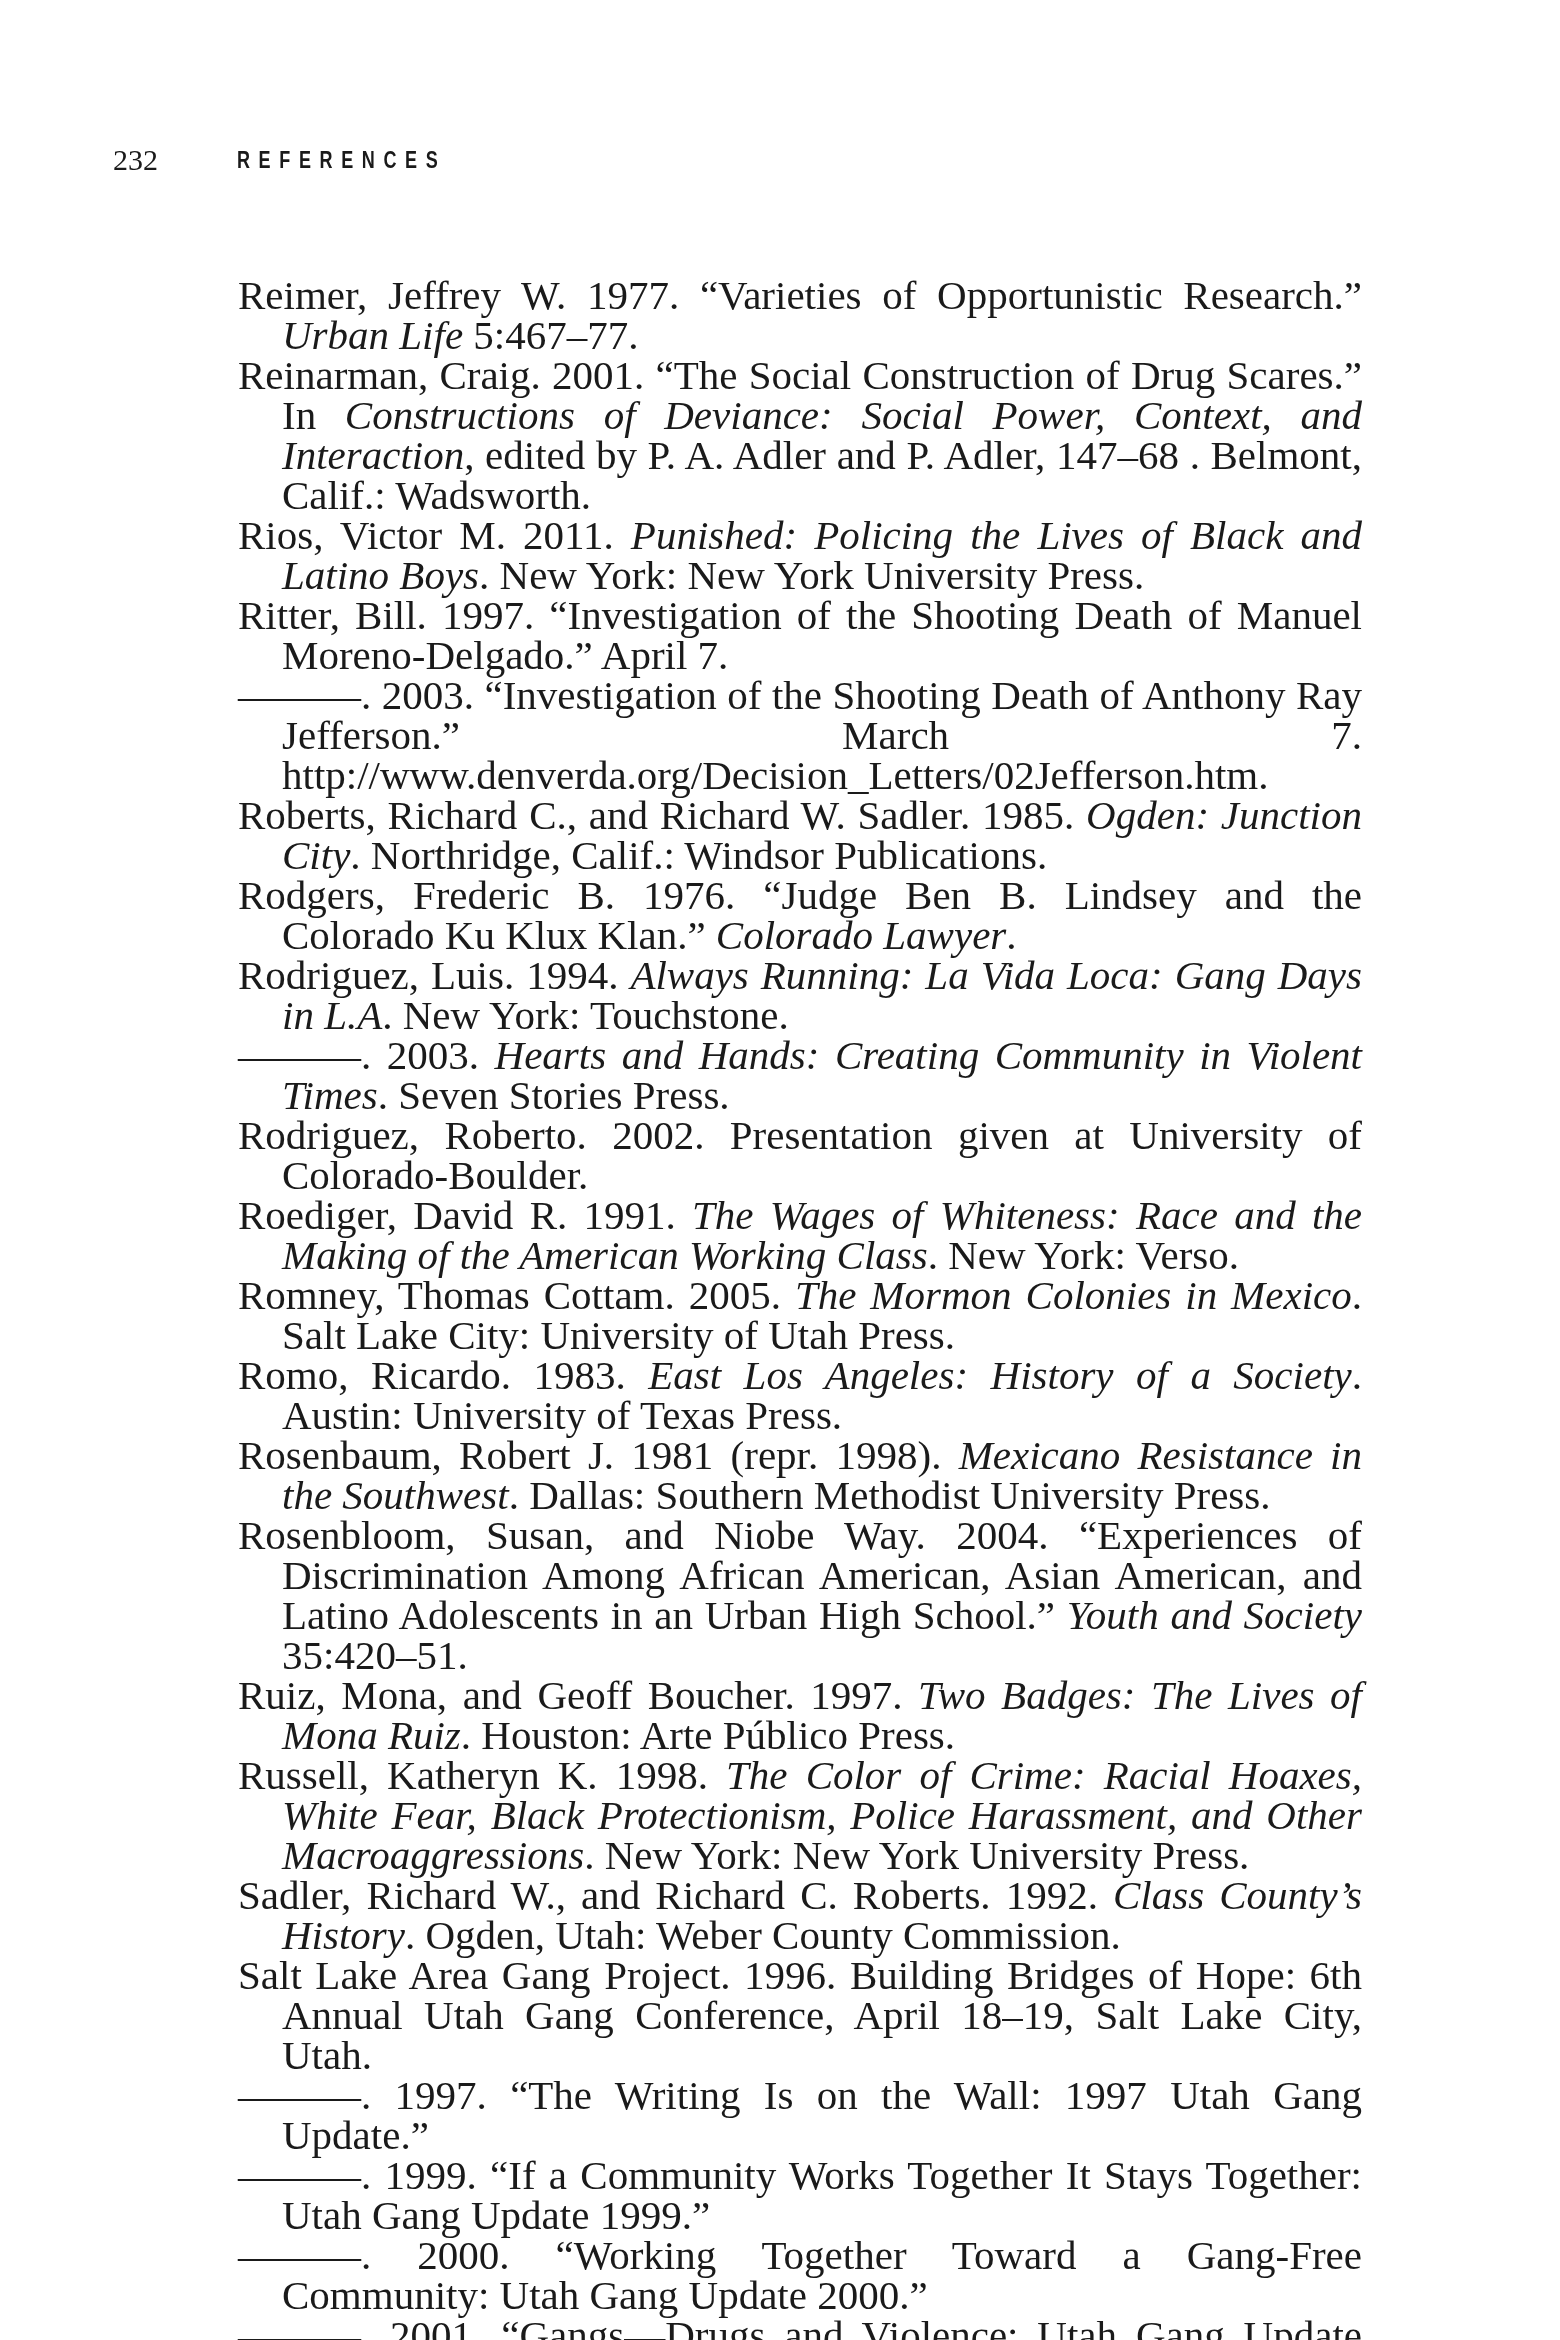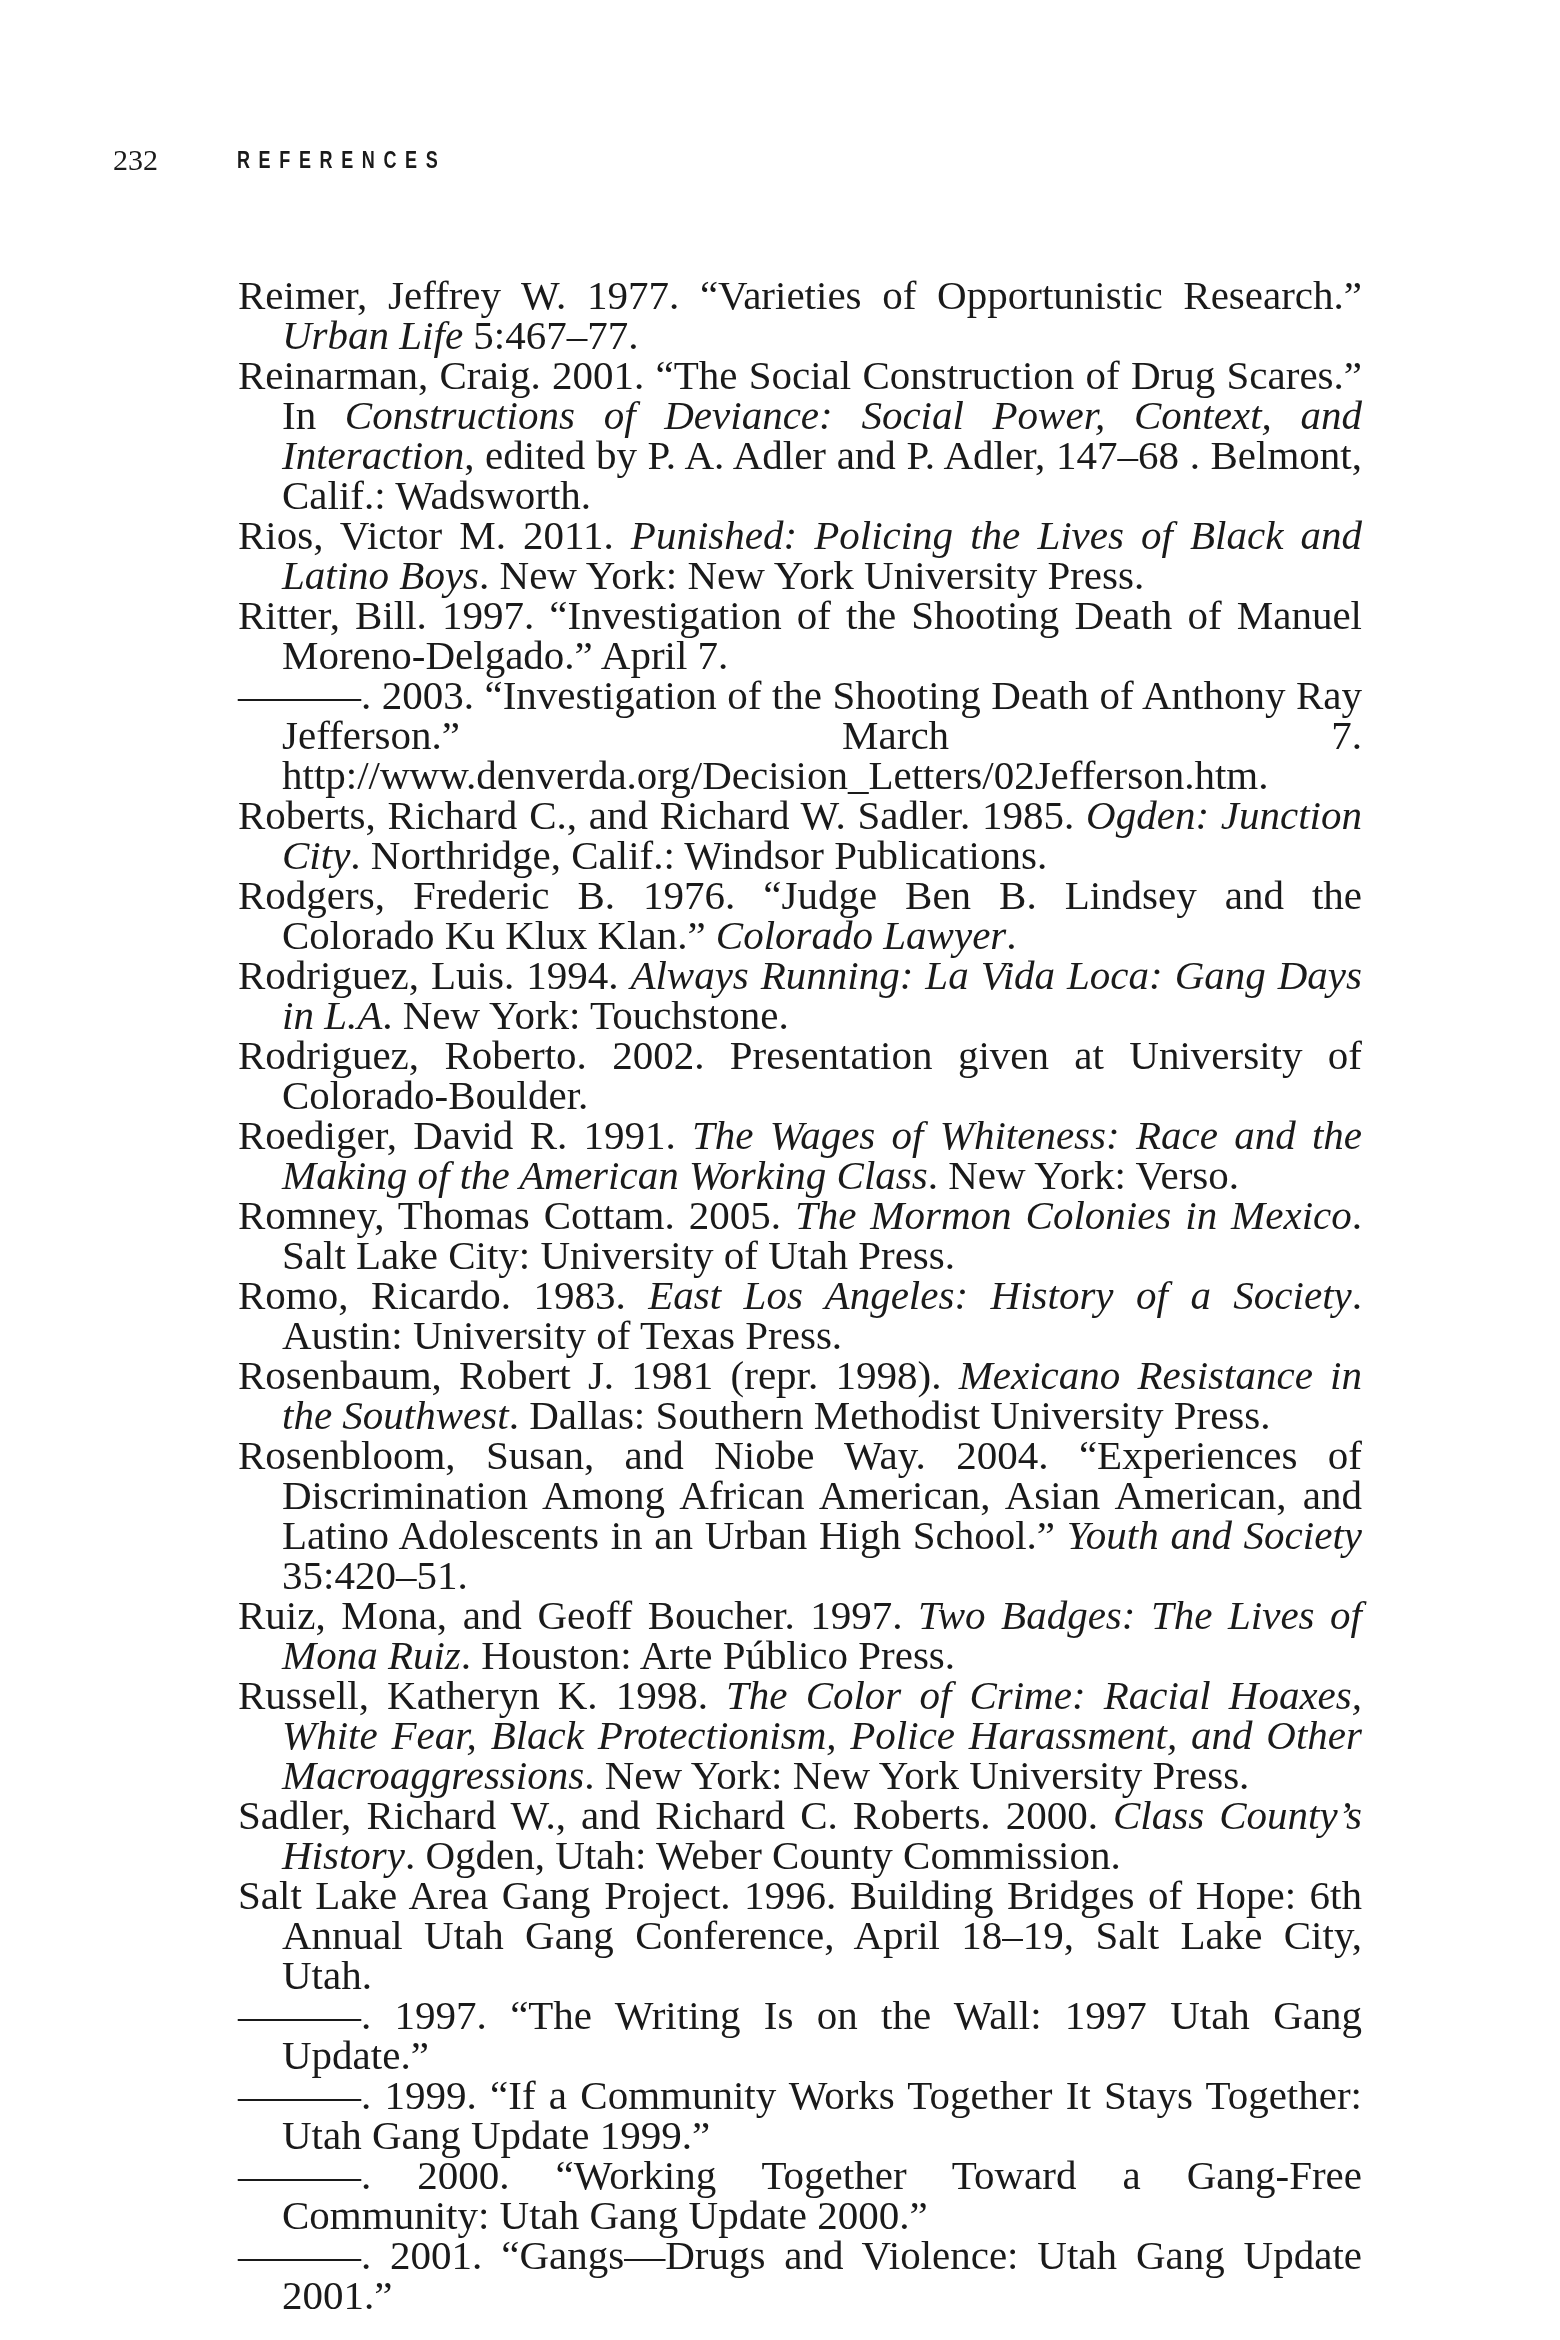--- a/index.html
+++ b/index.html
@@ -21,28 +21,29 @@
 
 <div class="refs" id="refs">
     <p class="ref"><span>Reimer, Jeffrey W. 1977. “Varieties of Opportunistic Research.” </span><i>Urban Life</i><span> 5:467–77.</span></p>
     <p class="ref"><span>Reinarman, Craig. 2001. “The Social Construction of Drug Scares.” In </span><i>Constructions of Deviance: Social Power, Context, and Interaction</i><span>, edited by P. A. Adler and P. Adler, 147–68 . Belmont, Calif.: Wadsworth.</span></p>
     <p class="ref"><span>Rios, Victor M. 2011. </span><i>Punished: Policing the Lives of Black and Latino Boys</i><span>. New York: New York University Press.</span></p>
     <p class="ref"><span>Ritter, Bill. 1997. “Investigation of the Shooting Death of Manuel Moreno-Delgado.” April 7.</span></p>
     <p class="ref"><span>———. 2003. “Investigation of the Shooting Death of Anthony Ray Jefferson.” March 7. http://www.denverda.org/Decision_Letters/02Jefferson.htm.</span></p>
     <p class="ref"><span>Roberts, Richard C., and Richard W. Sadler. 1985. </span><i>Ogden: Junction City</i><span>. Northridge, Calif.: Windsor Publications.</span></p>
     <p class="ref"><span>Rodgers, Frederic B. 1976. “Judge Ben B. Lindsey and the Colorado Ku Klux Klan.” </span><i>Colorado Lawyer</i><span>.</span></p>
     <p class="ref"><span>Rodriguez, Luis. 1994. </span><i>Always Running: La Vida Loca: Gang Days in L.A</i><span>. New York: Touchstone.</span></p>
+    <p class="ref"><span>———. 2003. </span><i>Hearts and Hands: Creating Community in Violent Times</i><span>. Seven Stories Press.</span></p>
     <p class="ref"><span>Rodriguez, Roberto. 2002. Presentation given at University of Colorado-Boulder.</span></p>
     <p class="ref"><span>Roediger, David R. 1991. </span><i>The Wages of Whiteness: Race and the Making of the American Working Class</i><span>. New York: Verso.</span></p>
     <p class="ref"><span>Romney, Thomas Cottam. 2005. </span><i>The Mormon Colonies in Mexico</i><span>. Salt Lake City: University of Utah Press.</span></p>
     <p class="ref"><span>Romo, Ricardo. 1983. </span><i>East Los Angeles: History of a Society</i><span>. Austin: University of Texas Press.</span></p>
     <p class="ref"><span>Rosenbaum, Robert J. 1981 (repr. 1998). </span><i>Mexicano Resistance in the Southwest</i><span>. Dallas: Southern Methodist University Press.</span></p>
     <p class="ref"><span>Rosenbloom, Susan, and Niobe Way. 2004. “Experiences of Discrimination Among African American, Asian American, and Latino Adolescents in an Urban High School.” </span><i>Youth and Society</i><span> 35:420–51.</span></p>
     <p class="ref"><span>Ruiz, Mona, and Geoff Boucher. 1997. </span><i>Two Badges: The Lives of Mona Ruiz</i><span>. Houston: Arte Público Press.</span></p>
     <p class="ref"><span>Russell, Katheryn K. 1998. </span><i>The Color of Crime: Racial Hoaxes, White Fear, Black Protectionism, Police Harassment, and Other Macroaggressions</i><span>. New York: New York University Press.</span></p>
-    <p class="ref"><span>Sadler, Richard W., and Richard C. Roberts. 2000. </span><i>Class County’s History</i><span>. Ogden, Utah: Weber County Commission.</span></p>
+    <p class="ref"><span>Sadler, Richard W., and Richard C. Roberts. 1992. </span><i>Class County’s History</i><span>. Ogden, Utah: Weber County Commission.</span></p>
     <p class="ref"><span>Salt Lake Area Gang Project. 1996. Building Bridges of Hope: 6th Annual Utah Gang Conference, April 18–19, Salt Lake City, Utah.</span></p>
     <p class="ref"><span>———. 1997. “The Writing Is on the Wall: 1997 Utah Gang Update.”</span></p>
     <p class="ref"><span>———. 1999. “If a Community Works Together It Stays Together: Utah Gang Update 1999.”</span></p>
     <p class="ref"><span>———. 2000. “Working Together Toward a Gang-Free Community: Utah Gang Update 2000.”</span></p>
     <p class="ref"><span>———. 2001. “Gangs—Drugs and Violence: Utah Gang Update 2001.”</span></p>
   </div>
 
 
 </body></html>

